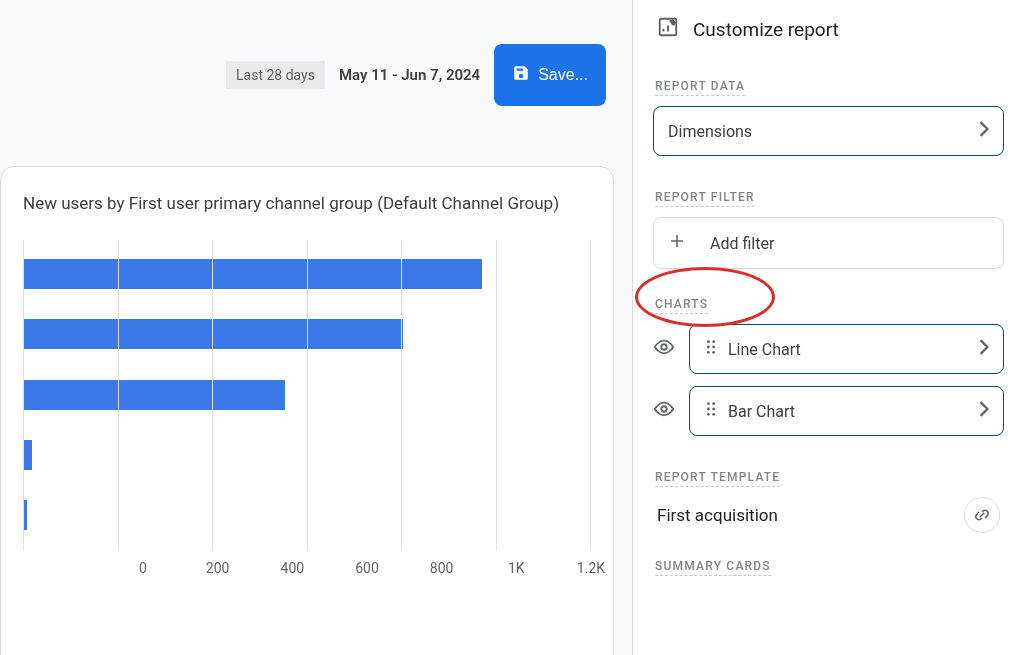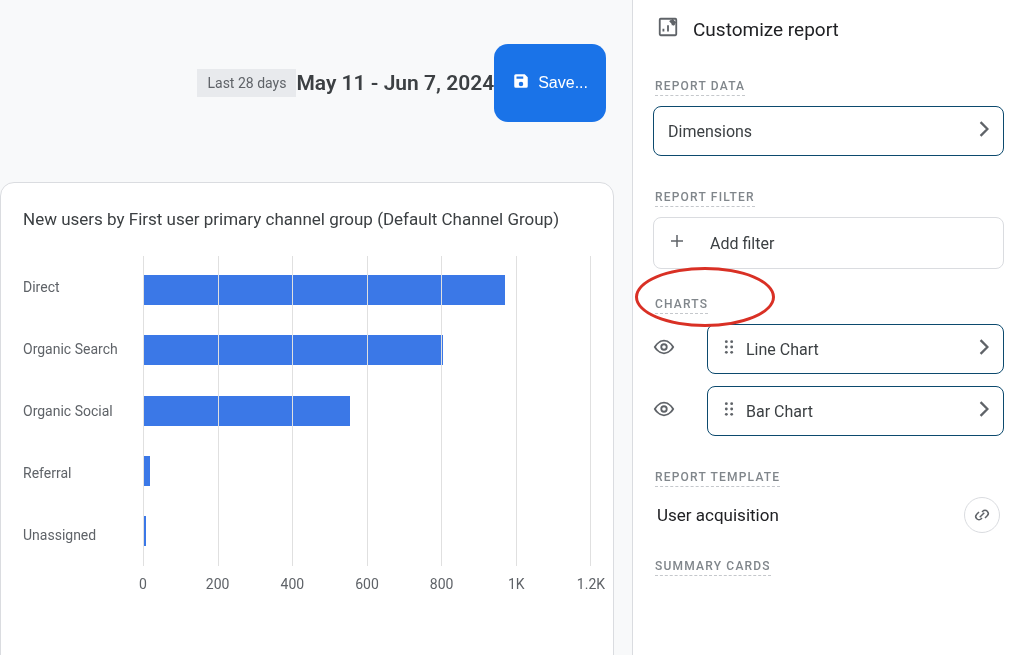--- a/index.html
+++ b/index.html
@@ -8,26 +8,26 @@
     font-family: 'Google Sans', Roboto, Arial, sans-serif;
     background:#f8f9fa;
     display:flex;
     color:#3c4043;
     overflow:hidden;
   }
   .left { width:632px; position:relative; background:#f8f9fa;}
   .right { flex:1; border-left:1px solid #dadce0; background:#fff; }
 
   
-  .topbar { display:flex; align-items:center; justify-content:flex-end; gap:0; padding:44px 26px 0 0; }
+  .topbar { display:flex; align-items:center; justify-content:flex-end; gap:14px; padding:44px 26px 0 0; }
   .pill { background:#e8eaed; color:#5f6368; font-size:14px; padding:6px 10px; border-radius:0; }
-  .daterange { font-weight:600; font-size:21px; color:#3c4043; }
+  .daterange { font-weight:600; font-size:15px; color:#3c4043; }
   .savebtn {
-    background:#1a73e8; color:#fff; border:none; border-radius:14px;
-    padding:28px 18px; font-size:16px; font-weight:500;
+    background:#1a73e8; color:#fff; border:none; border-radius:8px;
+    padding:20px 18px; font-size:16px; font-weight:500;
     display:flex; align-items:center; gap:8px; cursor:pointer;
   }
   .savebtn svg { fill:#fff; }
 
   
   .chart-card {
     background:#fff; border:1px solid #dadce0; border-radius:14px;
     margin-top:60px; margin-left:0; margin-right:18px;
     padding:24px 22px 28px 22px;
     height:524px;
@@ -54,21 +54,21 @@
   .panel-body { padding:0 20px;}
   .section-label { font-size:12px; letter-spacing:1.2px; color:#80868b; font-weight:500; margin:22px 0 10px 2px;
     border-bottom:1px dashed #c5c8cc; display:inline-block; padding-bottom:2px;}
   .row {
     border:1px solid #0c4a6e; border-radius:8px; background:#fff;
     display:flex; align-items:center; justify-content:space-between;
     padding:14px 14px; margin-bottom:12px; cursor:pointer;
   }
   .row .label { font-size:16px; color:#3c4043; }
   .row-inner { display:flex; align-items:center; gap:10px; }
-  .chart-row { display:flex; align-items:center; gap:32px; margin-bottom:12px;}
+  .chart-row { display:flex; align-items:center; gap:14px; margin-bottom:12px;}
   .chart-row .row { flex:1; margin-bottom:0;}
   .eye { color:#5f6368; cursor:pointer;}
   .template-row { display:flex; align-items:center; justify-content:space-between; padding:0 4px;}
   .template-row .tname { font-size:17px; color:#202124; }
   .unlink {
     width:36px; height:36px; border:1px solid #dadce0; border-radius:50%;
     display:flex; align-items:center; justify-content:center; cursor:pointer;
   }
 
   .add-filter {
@@ -96,27 +96,20 @@
             <path d="M17 3H5a2 2 0 0 0-2 2v14a2 2 0 0 0 2 2h14a2 2 0 0 0 2-2V7l-4-4zm-5 16a3 3 0 1 1 0-6 3 3 0 0 1 0 6zm3-10H6V6h9v3z"></path>
           </svg>
       </span>
       <span>Save...</span>
     </button>
   </div>
 
   <div class="chart-card">
     <div class="chart-title">New users by First user primary channel group (Default Channel Group)</div>
     <div class="chart-body">
-      <div class="yaxis" id="yaxis">
-          <div class="ylabel">Direct</div>
-          <div class="ylabel">Organic Search</div>
-          <div class="ylabel">Organic Social</div>
-          <div class="ylabel">Referral</div>
-          <div class="ylabel">Unassigned</div>
-        </div>
       <div class="plot" id="plot">
         <div class="grid" id="grid">
             <div></div>
             <div></div>
             <div></div>
             <div></div>
             <div></div>
             <div></div>
             <div></div>
           </div>
@@ -228,21 +221,21 @@
         <span class="chevron">
           <svg width="10" height="16" viewBox="0 0 8 14" fill="none" stroke="#5f6368" stroke-width="2">
               <path d="M1 1l6 6-6 6"></path>
             </svg>
         </span>
       </div>
     </div>
 
     <div class="section-label">REPORT TEMPLATE</div>
     <div class="template-row">
-      <span class="tname">User acquisition</span>
+      <span class="tname">First acquisition</span>
       <span class="unlink">
         <svg width="18" height="18" viewBox="0 0 24 24" fill="none" stroke="#5f6368" stroke-width="2">
             <path d="M9 15l6-6M8 8l-3 3a4 4 0 0 0 6 6l1-1M16 16l3-3a4 4 0 0 0-6-6l-1 1"></path>
           </svg>
       </span>
     </div>
 
     <div class="section-label" style="margin-top:26px;">SUMMARY CARDS</div>
   </div>
 

